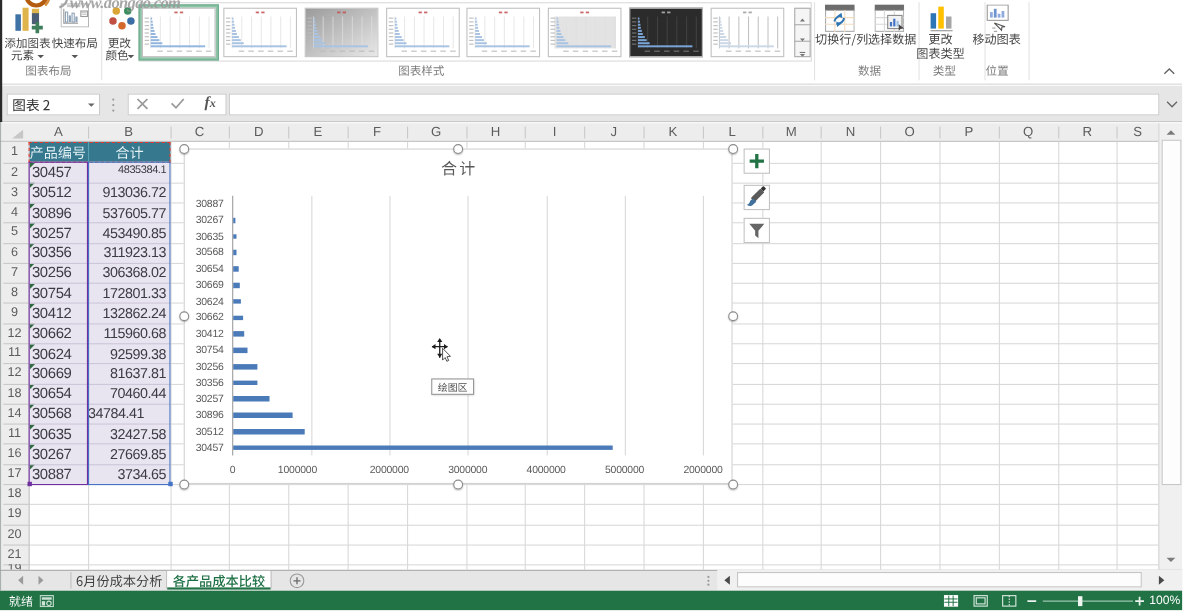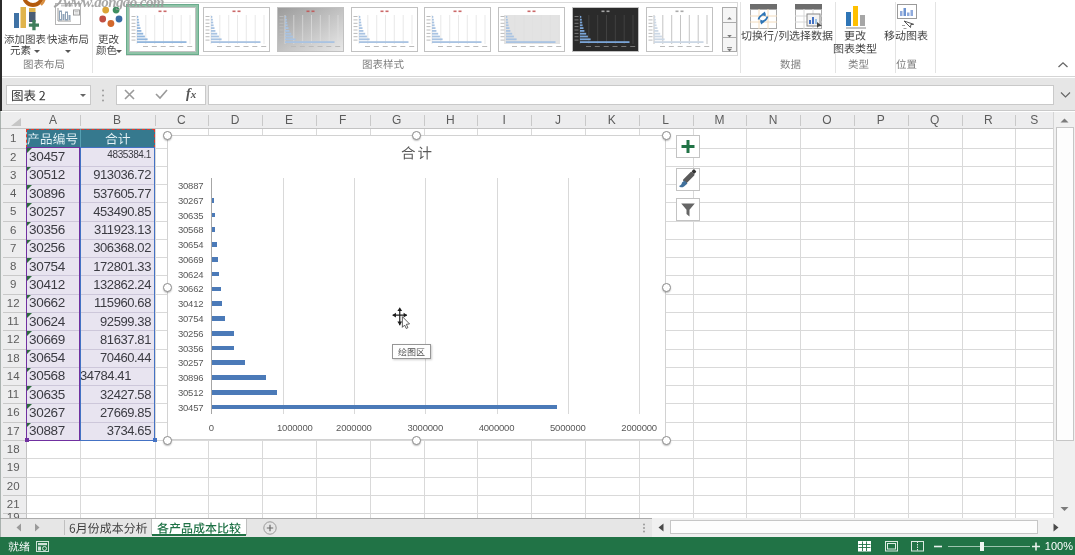--- a/index.html
+++ b/index.html
@@ -725,21 +725,21 @@
 <div class="abs" style="left:212.3px;top:345.6px;width:22.2px;height:4.8px;background:#4b7ab8"></div>
 <div class="abs" style="left:166.3px;top:357.2px;width:37px;text-align:right;font-size:9.5px;color:#595959;letter-spacing:-0.2px">30257</div>
 <div class="abs" style="left:212.3px;top:360.3px;width:32.3px;height:4.8px;background:#4b7ab8"></div>
 <div class="abs" style="left:166.3px;top:372.0px;width:37px;text-align:right;font-size:9.5px;color:#595959;letter-spacing:-0.2px">30896</div>
 <div class="abs" style="left:212.3px;top:375.1px;width:53.6px;height:4.8px;background:#4b7ab8"></div>
 <div class="abs" style="left:166.3px;top:386.8px;width:37px;text-align:right;font-size:9.5px;color:#595959;letter-spacing:-0.2px">30512</div>
 <div class="abs" style="left:212.3px;top:389.9px;width:65.1px;height:4.8px;background:#4b7ab8"></div>
 <div class="abs" style="left:166.3px;top:401.5px;width:37px;text-align:right;font-size:9.5px;color:#595959;letter-spacing:-0.2px">30457</div>
 <div class="abs" style="left:212.3px;top:404.6px;width:344.8px;height:4.8px;background:#4b7ab8"></div>
 <div class="abs" style="left:181.3px;top:421.5px;width:60px;text-align:center;font-size:9.5px;color:#595959;letter-spacing:-0.2px">0</div>
-<div class="abs" style="left:252.6px;top:421.5px;width:60px;text-align:right;font-size:9.5px;color:#595959;letter-spacing:-0.2px">1000000</div>
+<div class="abs" style="left:252.6px;top:421.5px;width:60px;text-align:left;font-size:9.5px;color:#595959;letter-spacing:-0.2px">1000000</div>
 <div class="abs" style="left:323.9px;top:421.5px;width:60px;text-align:center;font-size:9.5px;color:#595959;letter-spacing:-0.2px">2000000</div>
 <div class="abs" style="left:395.2px;top:421.5px;width:60px;text-align:center;font-size:9.5px;color:#595959;letter-spacing:-0.2px">3000000</div>
 <div class="abs" style="left:466.5px;top:421.5px;width:60px;text-align:center;font-size:9.5px;color:#595959;letter-spacing:-0.2px">4000000</div>
 <div class="abs" style="left:537.8px;top:421.5px;width:60px;text-align:center;font-size:9.5px;color:#595959;letter-spacing:-0.2px">5000000</div>
 <div class="abs" style="left:609.1px;top:421.5px;width:60px;text-align:center;font-size:9.5px;color:#595959;letter-spacing:-0.2px">2000000</div>
 <div class="abs" style="left:162.5px;top:130.5px;width:9px;height:9px;background:#fff;border:1px solid #8c8c8c;border-radius:50%;box-shadow:0 1px 1.5px rgba(0,0,0,0.25)"></div>
 <div class="abs" style="left:412.0px;top:130.5px;width:9px;height:9px;background:#fff;border:1px solid #8c8c8c;border-radius:50%;box-shadow:0 1px 1.5px rgba(0,0,0,0.25)"></div>
 <div class="abs" style="left:661.5px;top:130.5px;width:9px;height:9px;background:#fff;border:1px solid #8c8c8c;border-radius:50%;box-shadow:0 1px 1.5px rgba(0,0,0,0.25)"></div>
 <div class="abs" style="left:162.5px;top:283.1px;width:9px;height:9px;background:#fff;border:1px solid #8c8c8c;border-radius:50%;box-shadow:0 1px 1.5px rgba(0,0,0,0.25)"></div>
 <div class="abs" style="left:661.5px;top:283.1px;width:9px;height:9px;background:#fff;border:1px solid #8c8c8c;border-radius:50%;box-shadow:0 1px 1.5px rgba(0,0,0,0.25)"></div>

